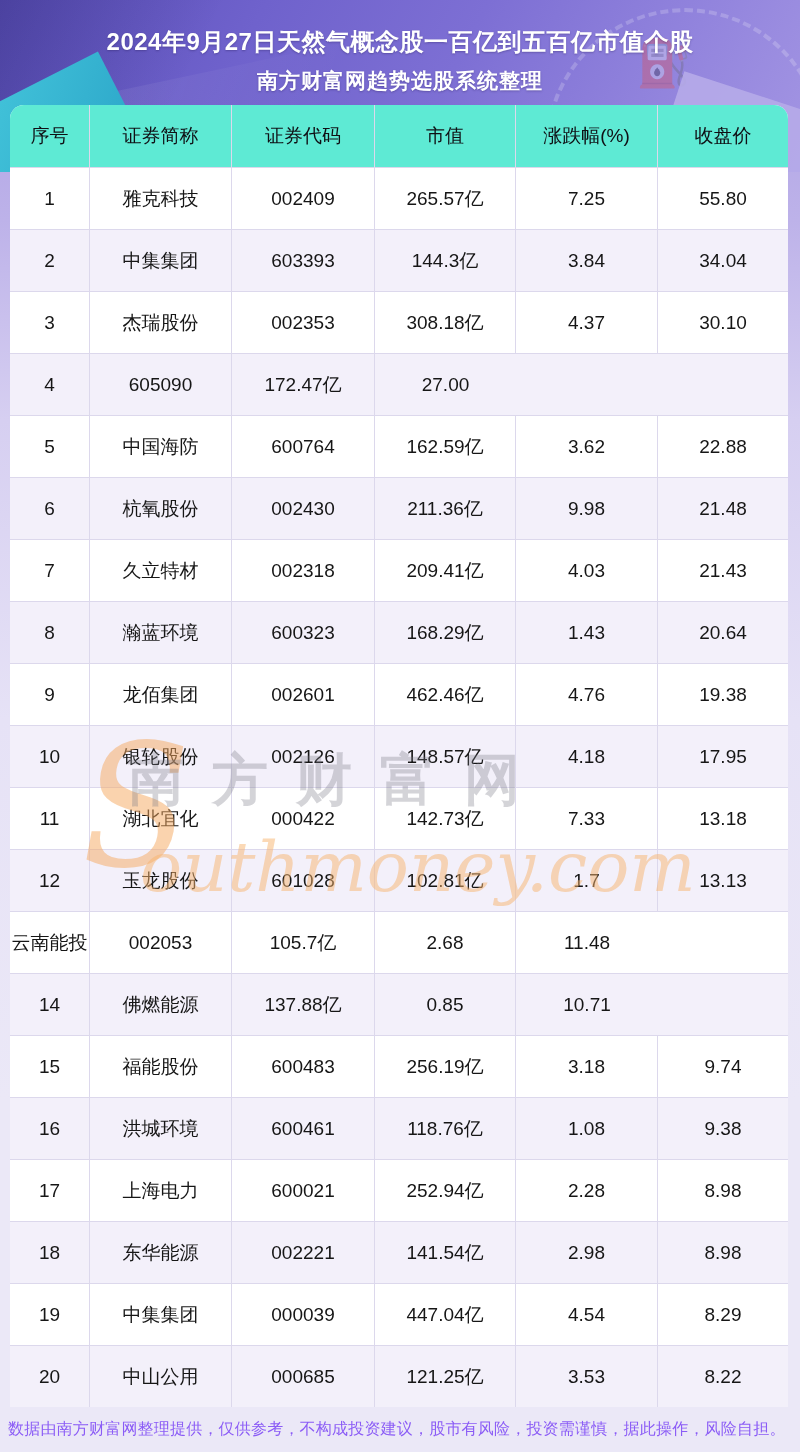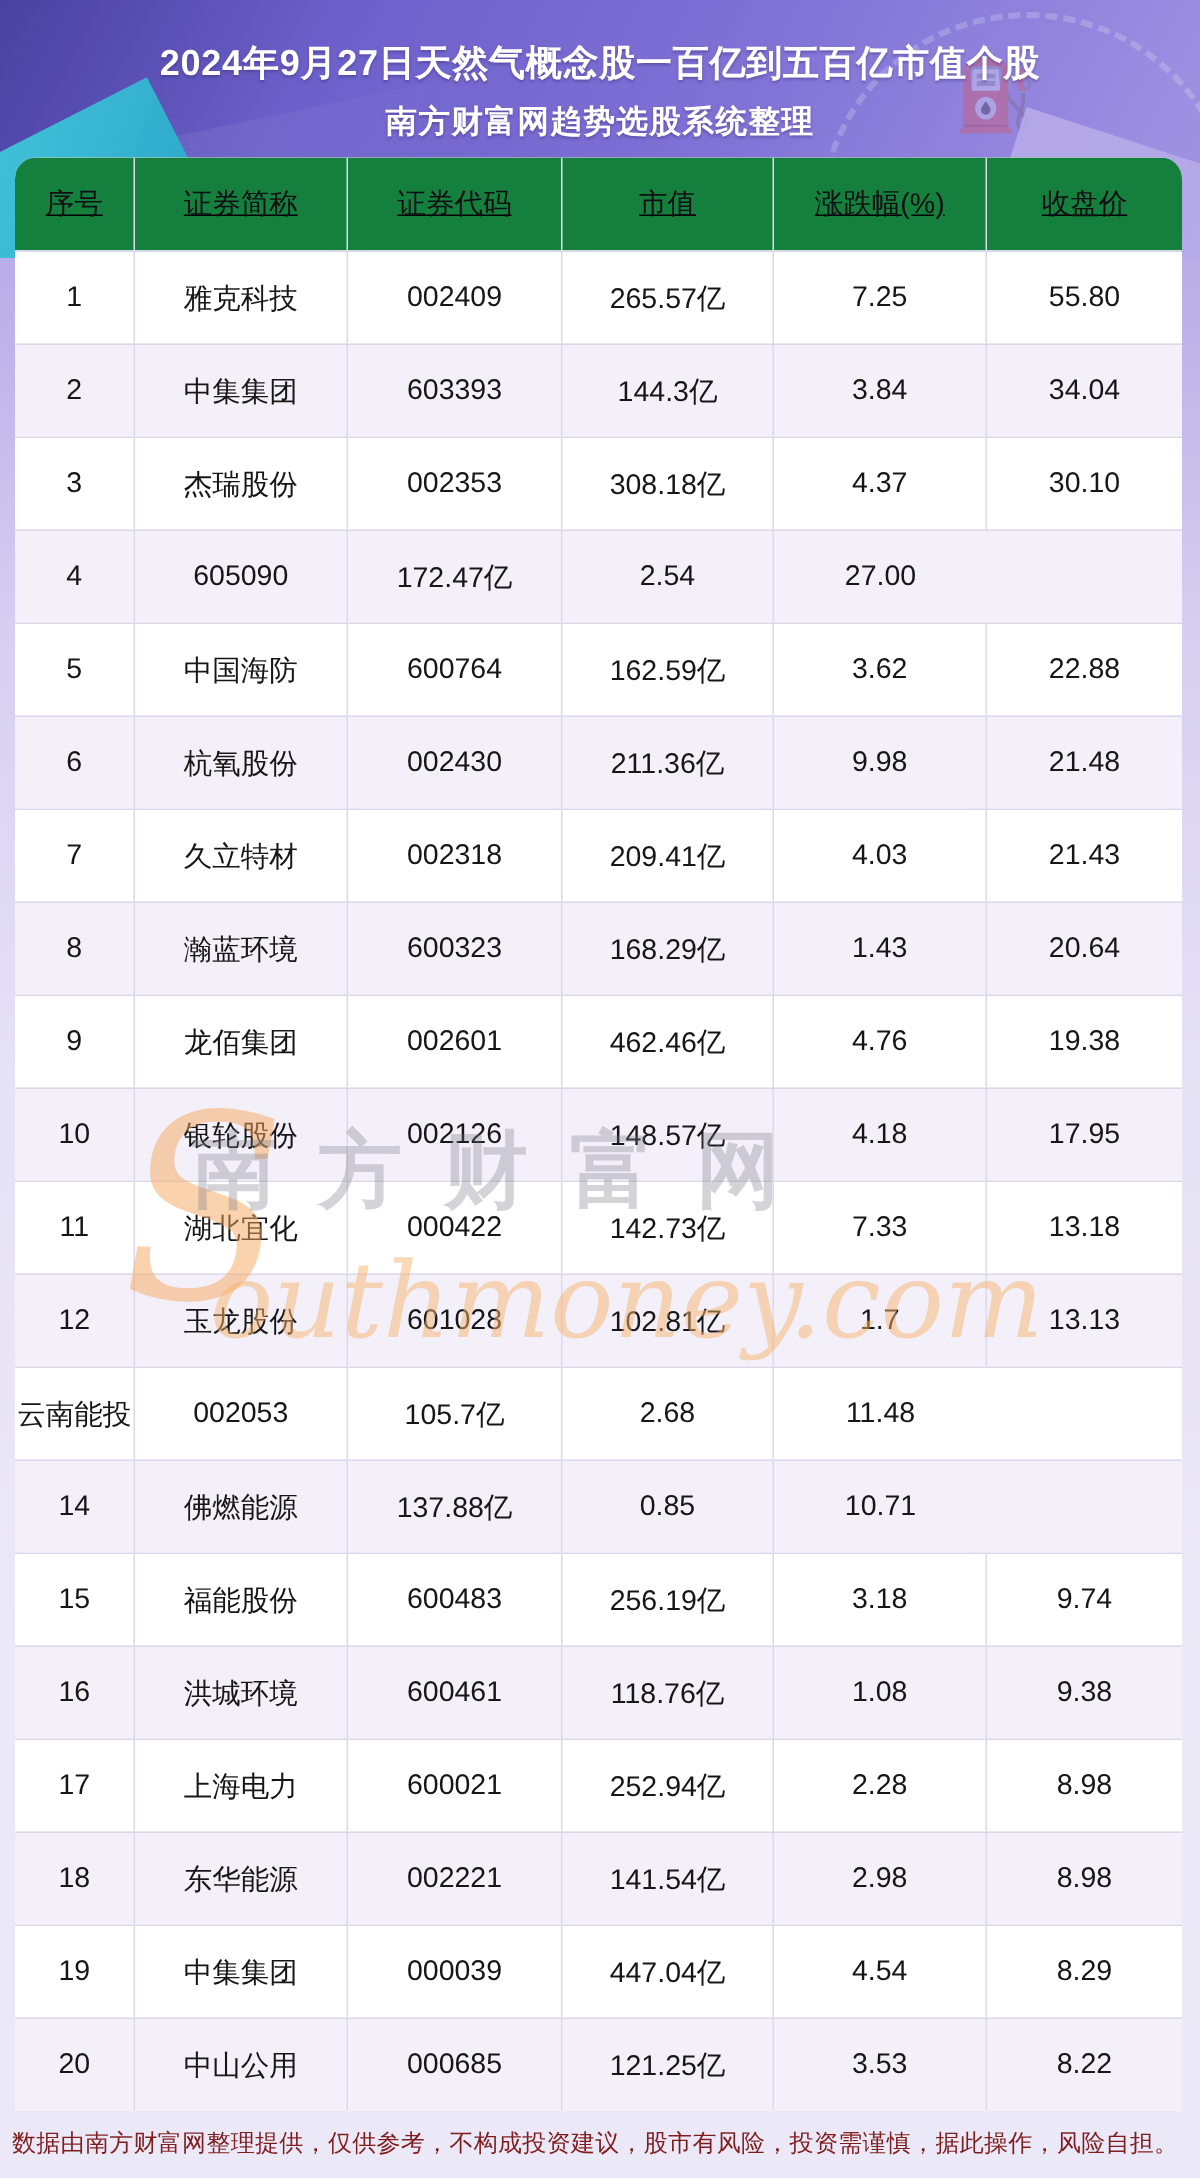--- a/index.html
+++ b/index.html
@@ -66,21 +66,21 @@
     border-radius:14px 14px 0 0;
     overflow:hidden;
     background:#ffffff;
     z-index:2;
   }
   .tr, .thead-row {
     display:grid;
     grid-template-columns:80px 142px 143px 141px 142px 130px;
     height:62px;
   }
-  .thead-row { background:#15803d;text-decoration:underline; }
+  .thead-row { background:#5eead4; }
   .tr { background:#ffffff; border-top:1px solid #dcd8ec; }
   .tr:nth-child(even) { background:#f3f0fa; }
   .th, .td {
     display:flex; align-items:center; justify-content:center;
     border-right:1px solid #dcd8ec;
     font-size:19px; color:#161616;
     white-space:nowrap;
   }
   .th:last-child, .td:last-child { border-right:none; }
   .th { color:#0f0f14; font-weight:400; }
@@ -108,21 +108,21 @@
     color:rgba(247,180,110,.5);
     white-space:nowrap;
   }
 
   
   .footer {
     position:absolute; left:0; top:1407px; width:800px; height:45px;
     display:flex; align-items:center;
     padding-left:8px;
   }
-  .footer-text { font-size:16px; color:#7f1d1d; letter-spacing:.2px; white-space:nowrap; }
+  .footer-text { font-size:16px; color:#8b5cf6; letter-spacing:.2px; white-space:nowrap; }
 </style>
 </head>
 <body>
 
 <div class="banner">
   <div class="banner-deco-a"></div>
   <div class="banner-deco-b"></div>
   <div class="gauge-circle"></div>
   <div class="fuel-pump">⛽</div>
   <div class="teal-wedge"></div>
@@ -164,21 +164,20 @@
         <div class="td">杰瑞股份</div>
         <div class="td">002353</div>
         <div class="td">308.18亿</div>
         <div class="td">4.37</div>
         <div class="td">30.10</div>
       </div>
       <div class="tr">
         <div class="td">4</div>
         <div class="td">605090</div>
         <div class="td">172.47亿</div>
-        <div class="td">2.54</div>
         <div class="td">27.00</div>
       </div>
       <div class="tr">
         <div class="td">5</div>
         <div class="td">中国海防</div>
         <div class="td">600764</div>
         <div class="td">162.59亿</div>
         <div class="td">3.62</div>
         <div class="td">22.88</div>
       </div>

